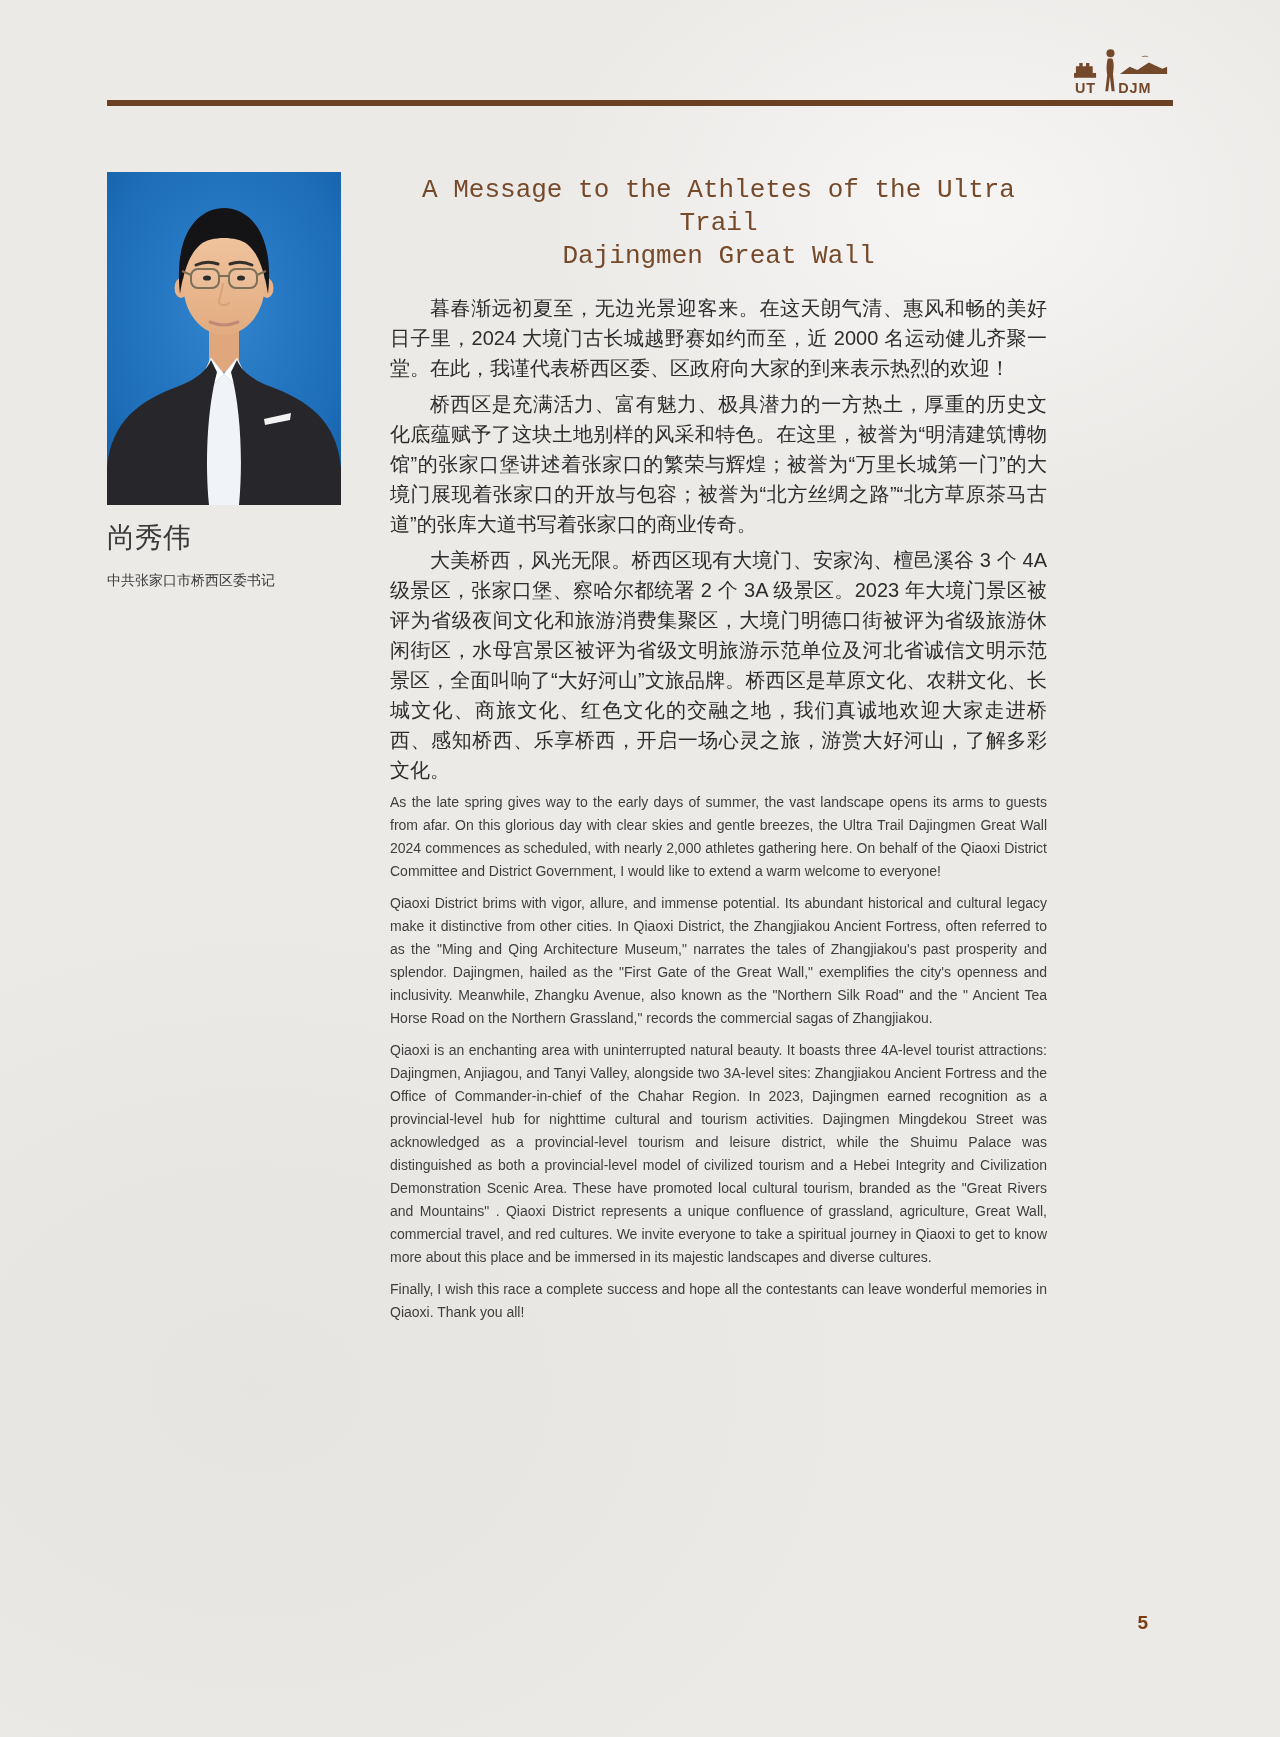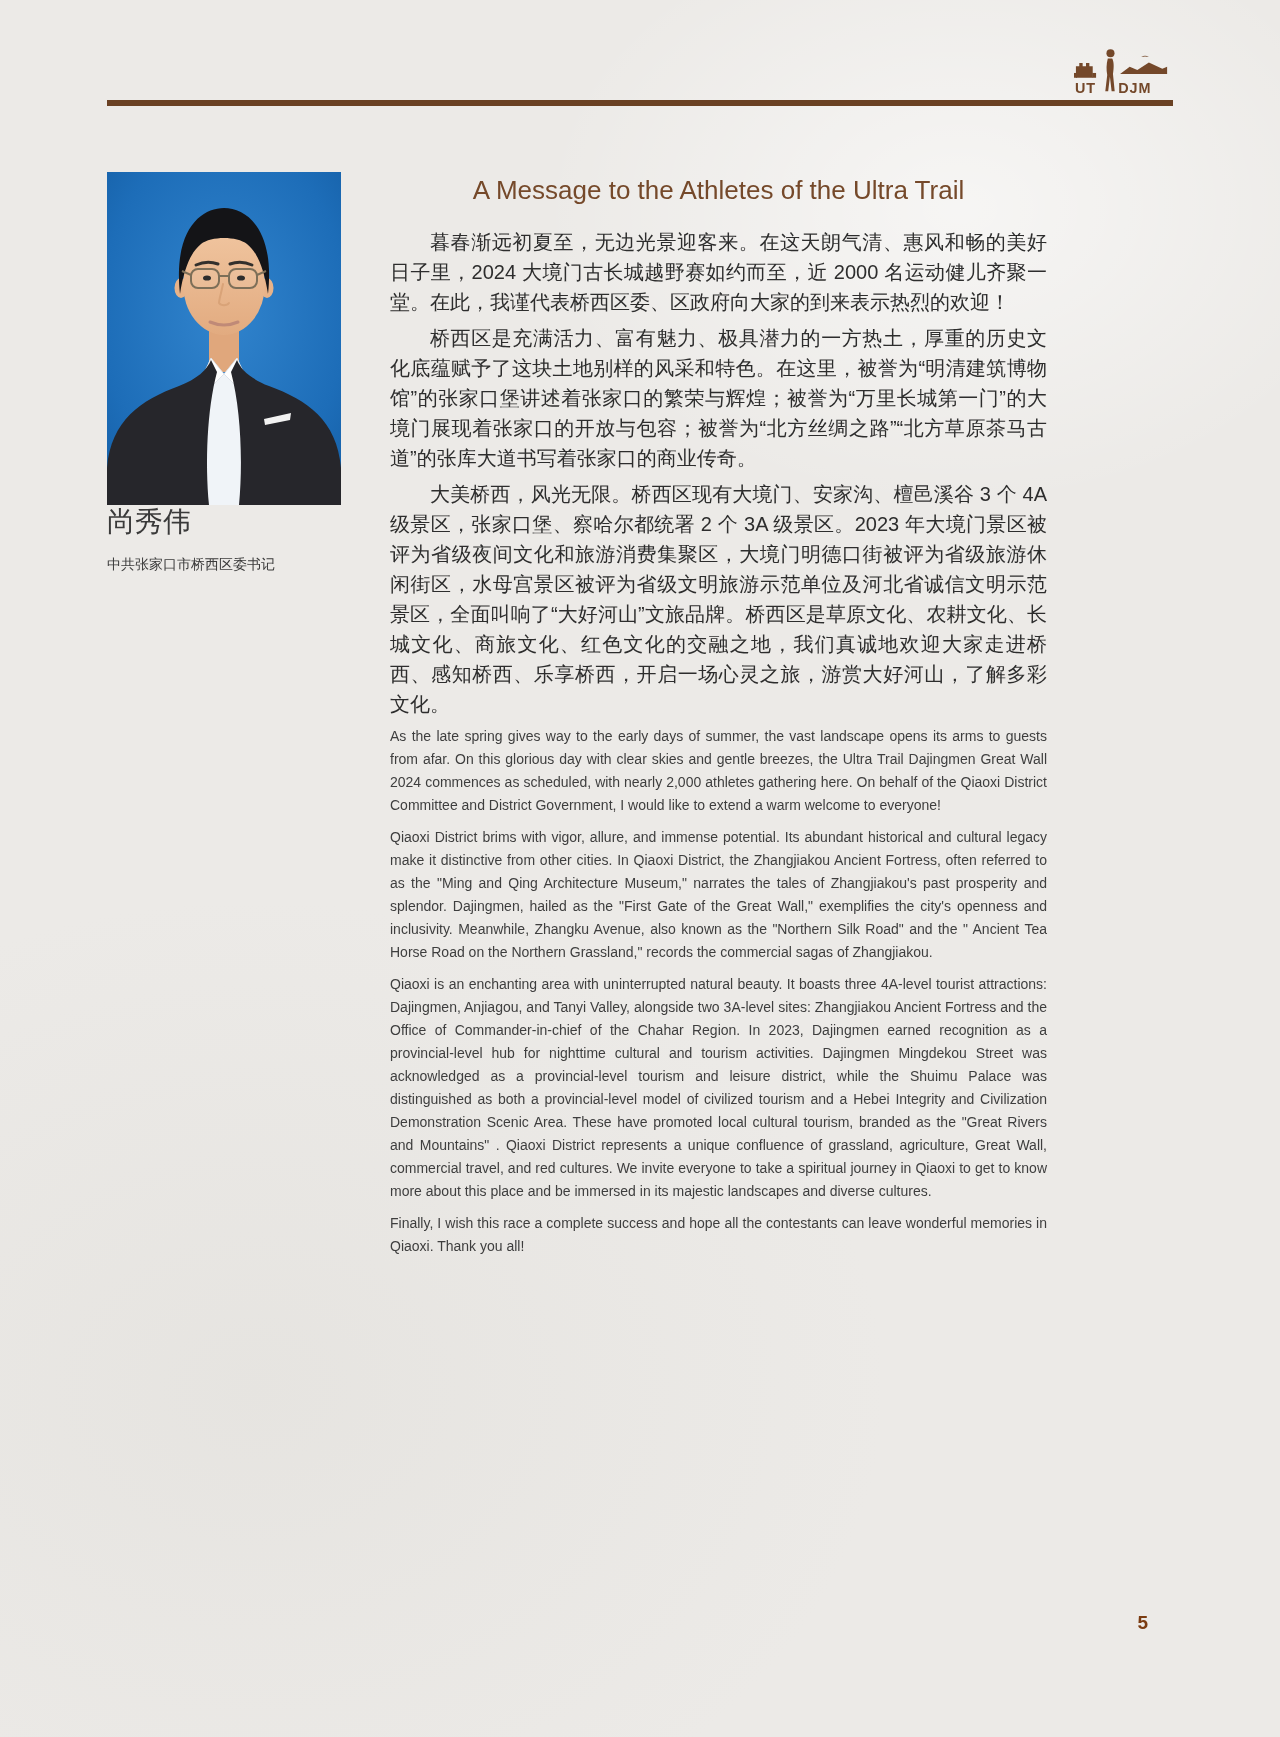--- a/index.html
+++ b/index.html
@@ -26,32 +26,32 @@
   }
   .header-rule{
     position:absolute;left:107px;top:100px;width:1066px;height:6px;
     background:#6a4123;
   }
   
   .profile{position:absolute;left:107px;top:172px;width:248px;}
   .photo{width:234px;height:333px;}
   .photo svg{display:block;width:234px;height:333px;}
   .name-en{margin-top:15px;font-size:30px;line-height:36px;color:#3a3a3a;}
-  .name-zh{margin-top:0;font-size:28px;line-height:34px;color:#3a3a3a;}
+  .name-zh{margin-top:16px;font-size:28px;line-height:34px;color:#3a3a3a;}
   .role-zh{margin-top:12px;font-size:14px;line-height:26px;font-weight:400;color:#3a3a3a;}
   .role-en{margin-top:6px;font-size:17.5px;line-height:24px;color:#4c4c4c;width:225px;}
   
   .main{position:absolute;left:390px;top:168px;width:657px;}
   .title-zh{
     margin:0;text-align:center;
     font-size:32px;line-height:40px;font-weight:700;color:#75492a;letter-spacing:1px;
   }
   .subtitle{
     margin:6px 0 20px;text-align:center;
-    font-size:26px;line-height:33px;color:#75492a;
+    font-size:26px;line-height:33px;color:#75492a;font-family:Liberation Mono, monospace;
   }
   .zh{
     margin:0 0 6px;font-size:20px;line-height:30px;color:#2d2d2d;
     text-align:justify;text-indent:2em;
   }
   .en{
     margin:0 0 9px;font-size:14px;line-height:23px;color:#3e3e3e;
     text-align:justify;
   }
   .en:last-child{margin-bottom:0;}
@@ -140,20 +140,21 @@
         <path d="M103,150 Q117,156 131,150" stroke="#c08a77" stroke-width="3" fill="none" stroke-linecap="round"></path>
       </svg>
     </div>
     <div class="name-zh">尚秀伟</div>
     <div class="role-zh">中共张家口市桥西区委书记</div>
   </aside>
 
   <main class="main">
     <div class="subtitle">
       <div>A Message to the Athletes of the Ultra Trail</div>
+      <div>Dajingmen Great Wall</div>
     </div>
 
     <p class="zh">暮春渐远初夏至，无边光景迎客来。在这天朗气清、惠风和畅的美好日子里，2024 大境门古长城越野赛如约而至，近 2000 名运动健儿齐聚一堂。在此，我谨代表桥西区委、区政府向大家的到来表示热烈的欢迎！</p>
     <p class="zh">桥西区是充满活力、富有魅力、极具潜力的一方热土，厚重的历史文化底蕴赋予了这块土地别样的风采和特色。在这里，被誉为“明清建筑博物馆”的张家口堡讲述着张家口的繁荣与辉煌；被誉为“万里长城第一门”的大境门展现着张家口的开放与包容；被誉为“北方丝绸之路”“北方草原茶马古道”的张库大道书写着张家口的商业传奇。</p>
     <p class="zh">大美桥西，风光无限。桥西区现有大境门、安家沟、檀邑溪谷 3 个 4A 级景区，张家口堡、察哈尔都统署 2 个 3A 级景区。2023 年大境门景区被评为省级夜间文化和旅游消费集聚区，大境门明德口街被评为省级旅游休闲街区，水母宫景区被评为省级文明旅游示范单位及河北省诚信文明示范景区，全面叫响了“大好河山”文旅品牌。桥西区是草原文化、农耕文化、长城文化、商旅文化、红色文化的交融之地，我们真诚地欢迎大家走进桥西、感知桥西、乐享桥西，开启一场心灵之旅，游赏大好河山，了解多彩文化。</p>
 
     <p class="en">As the late spring gives way to the early days of summer, the vast landscape opens its arms to guests from afar. On this glorious day with clear skies and gentle breezes, the Ultra Trail Dajingmen Great Wall 2024 commences as scheduled, with nearly 2,000 athletes gathering here. On behalf of the Qiaoxi District Committee and District Government, I would like to extend a warm welcome to everyone!</p>
     <p class="en">Qiaoxi District brims with vigor, allure, and immense potential. Its abundant historical and cultural legacy make it distinctive from other cities. In Qiaoxi District, the Zhangjiakou Ancient Fortress, often referred to as the "Ming and Qing Architecture Museum," narrates the tales of Zhangjiakou's past prosperity and splendor. Dajingmen, hailed as the "First Gate of the Great Wall," exemplifies the city's openness and inclusivity. Meanwhile, Zhangku Avenue, also known as the "Northern Silk Road" and the " Ancient Tea Horse Road on the Northern Grassland," records the commercial sagas of Zhangjiakou.</p>
     <p class="en">Qiaoxi is an enchanting area with uninterrupted natural beauty. It boasts three 4A-level tourist attractions: Dajingmen, Anjiagou, and Tanyi Valley, alongside two 3A-level sites: Zhangjiakou Ancient Fortress and the Office of Commander-in-chief of the Chahar Region. In 2023, Dajingmen earned recognition as a provincial-level hub for nighttime cultural and tourism activities. Dajingmen Mingdekou Street was acknowledged as a provincial-level tourism and leisure district, while the Shuimu Palace was distinguished as both a provincial-level model of civilized tourism and a Hebei Integrity and Civilization Demonstration Scenic Area. These have promoted local cultural tourism, branded as the "Great Rivers and Mountains" . Qiaoxi District represents a unique confluence of grassland, agriculture, Great Wall, commercial travel, and red cultures. We invite everyone to take a spiritual journey in Qiaoxi to get to know more about this place and be immersed in its majestic landscapes and diverse cultures.</p>
     <p class="en">Finally, I wish this race a complete success and hope all the contestants can leave wonderful memories in Qiaoxi. Thank you all!</p>

